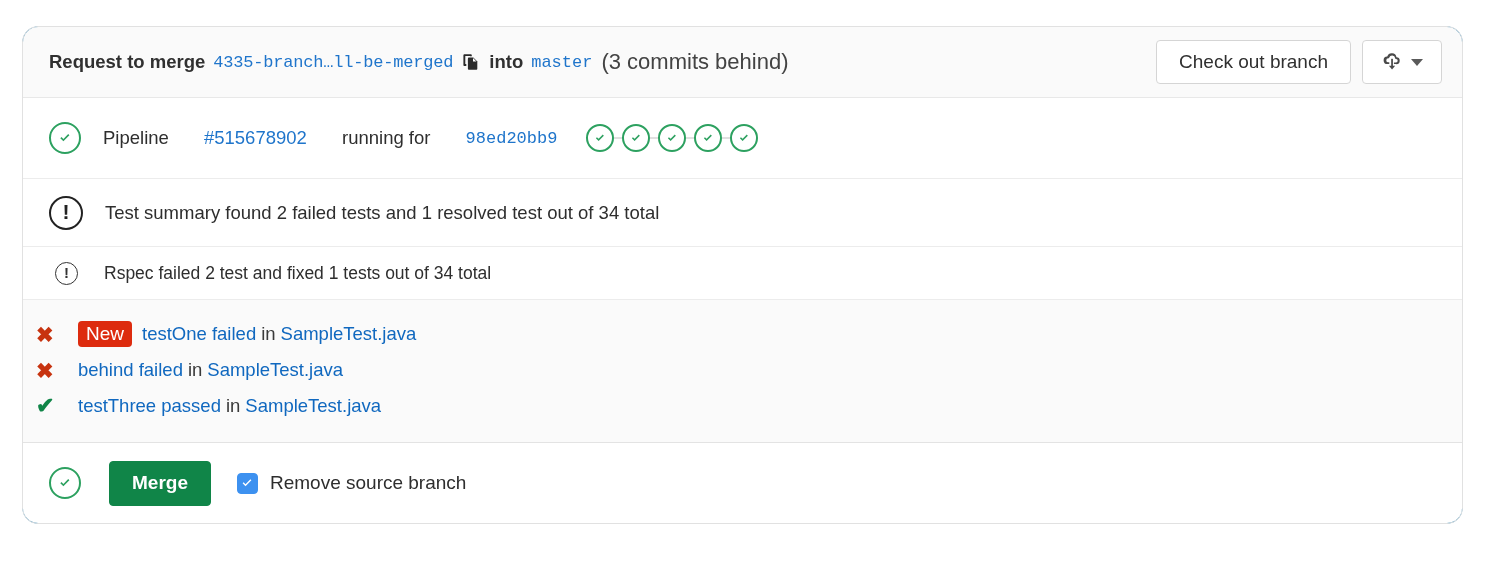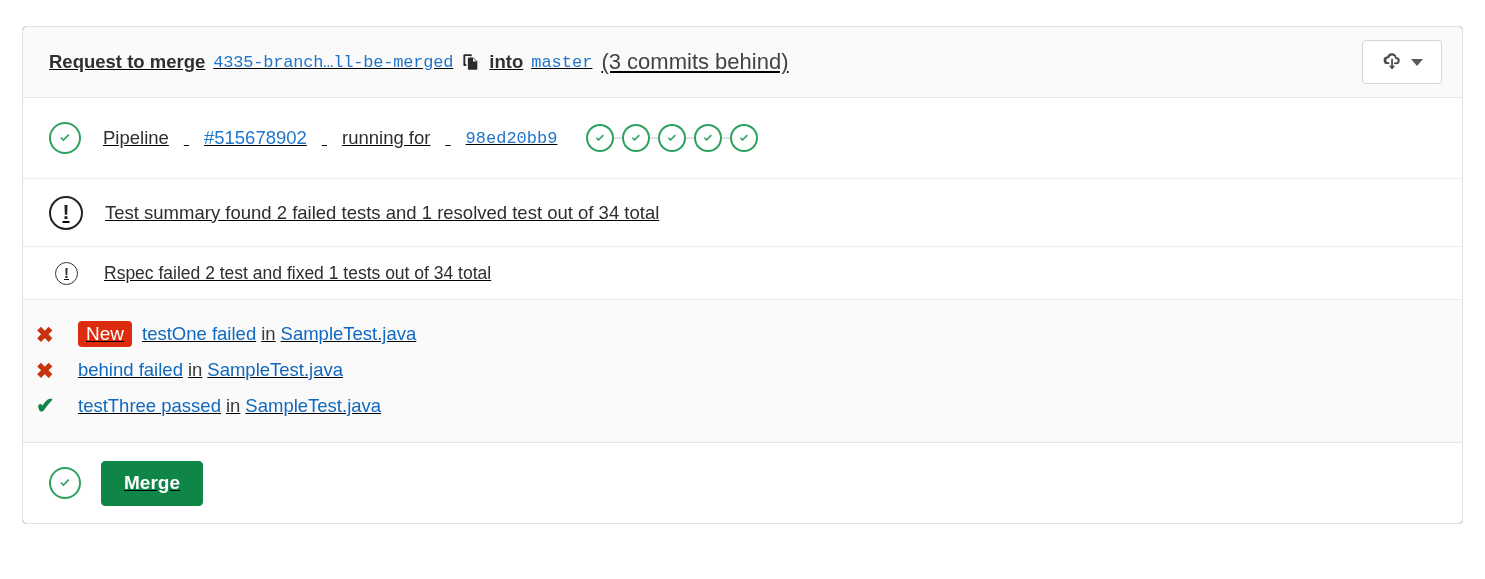--- a/index.html
+++ b/index.html
@@ -12,25 +12,24 @@
     height: 579px;
     font-family: "Liberation Sans", sans-serif;
     -webkit-font-smoothing: antialiased;
   }
   .mr-widget {
     position: absolute;
     left: 22px;
     top: 26px;
     width: 1441px;
     border: 1px solid #e1e1e1;
-    border-radius: 4px;
+    border-radius: 16px;
     background: #0369a1;
     box-sizing: border-box;
     overflow: hidden;
-    text-decoration: underline;
   }
 
   
   .widget-header {
     background: #fafafa;
     border-bottom: 1px solid #e8e8e8;
     height: 71px;
     display: flex;
     align-items: center;
     padding: 0 20px 0 26px;
@@ -265,21 +264,21 @@
   }
   .btn-merge {
     background: #108548;
     border: 1px solid #108548;
     color: #ffffff;
     font-weight: bold;
     font-size: 19px;
     height: 45px;
     padding: 0 22px;
     border-radius: 4px;
-    margin-left: 20px;
+    margin-left: 28px;
     cursor: pointer;
     font-family: "Liberation Sans", sans-serif;
   }
   .checkbox-wrap {
     display: flex;
     align-items: center;
     margin-left: 26px;
     cursor: pointer;
   }
   .checkbox {
@@ -321,20 +320,21 @@
           <path d="M4.5 3.2h6.2c.6 0 1.1.5 1.1 1.1v1.0H9.9V5.0H5.3v8.1h1.0v1.9H4.5c-.6 0-1.1-.5-1.1-1.1V4.3c0-.6.5-1.1 1.1-1.1z" fill="#2b2b2b"></path>
           <path d="M9.0 6.6h4.3l4.0 4.0v7.1c0 .6-.5 1.1-1.1 1.1H9.0c-.6 0-1.1-.5-1.1-1.1V7.7c0-.6.5-1.1 1.1-1.1z" fill="#2b2b2b"></path>
           <path d="M13.0 7.0v3.4h3.4" fill="#ffffff"></path>
         </svg>
       </span>
       <span class="into-word">into</span>
       <span class="target-branch">master</span>
       <span class="commits-behind">(3 commits behind)</span>
     </div>
     <div class="header-actions">
+      <button class="btn btn-checkout">Check out branch</button>
       <button class="btn btn-download">
         <span>
           <svg width="22" height="22" viewBox="0 0 24 24" aria-hidden="true">
             <path d="M7.1 15.4a4.1 4.1 0 0 1-.3-8.2 5.2 5.2 0 0 1 10.1.6 3.8 3.8 0 0 1-.6 7.6h-2.2v-1.9h2.1a1.9 1.9 0 0 0 .2-3.8l-.9-.1-.1-.9a3.3 3.3 0 0 0-6.4-.5l-.25.8-.85.05a2.2 2.2 0 0 0 .15 4.4h1.0v1.9z" fill="#4a4a4a"></path>
             <rect x="11.1" y="9.6" width="1.9" height="8.2" fill="#4a4a4a"></rect>
             <path d="M12.05 21.2l-3.4-4.0h6.8z" fill="#4a4a4a"></path>
           </svg>
         </span>
         <span class="caret-down"></span>
       </button>
@@ -423,15 +423,23 @@
 
   </div>
 
   <div class="row-footer">
     <span class="icon-circle icon-green-check">
       <svg width="16" height="16" viewBox="0 0 16 16" aria-hidden="true">
         <path d="M6.4 11.3L3.3 8.2l1.2-1.2 1.9 1.9 4.8-4.8 1.2 1.2z" fill="#2da160"></path>
       </svg>
     </span>
     <button class="btn-merge">Merge</button>
+    <label class="checkbox-wrap">
+      <span class="checkbox">
+        <svg width="14" height="14" viewBox="0 0 16 16" aria-hidden="true">
+          <path d="M6.3 11.6L3.0 8.3l1.1-1.1 2.2 2.2 5.6-5.6 1.1 1.1z" fill="#ffffff"></path>
+        </svg>
+      </span>
+      <span class="checkbox-label">Remove source branch</span>
+    </label>
   </div>
 
 </div>
 
 </body></html>

